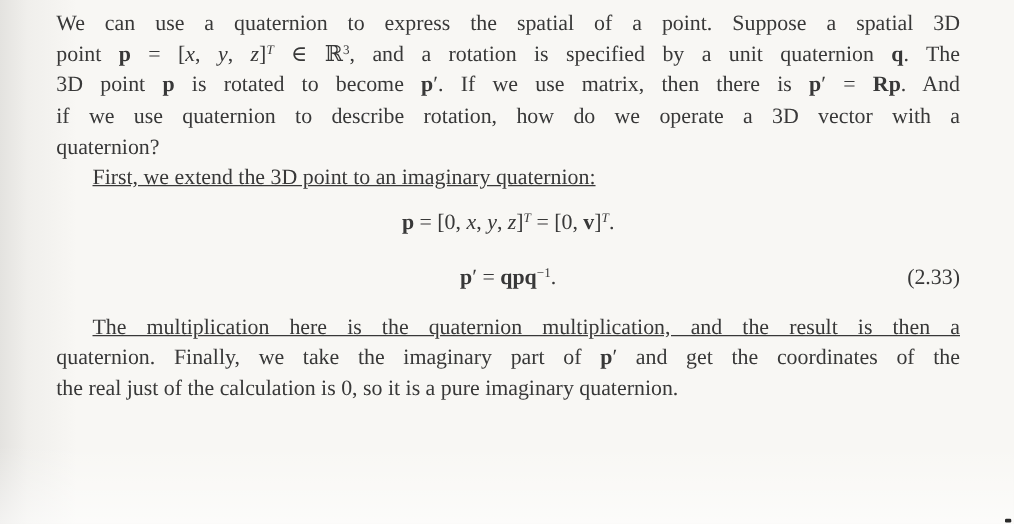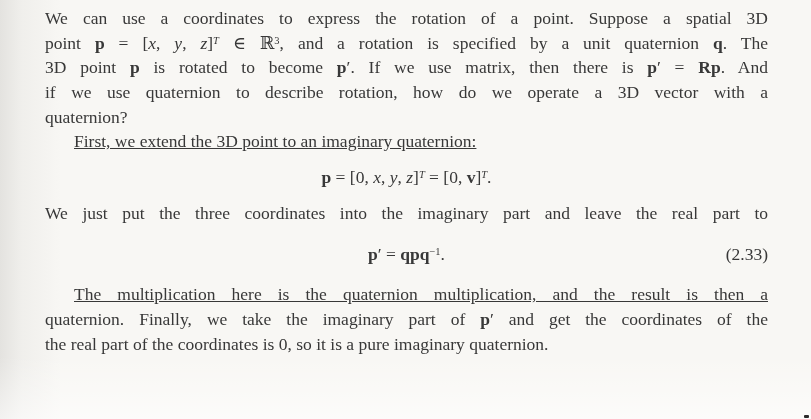--- a/index.html
+++ b/index.html
@@ -62,45 +62,44 @@
   }
 </style>
 </head>
 <body>
 
 <div class="shade"></div>
 
 <div class="page">
 
   <div>
-    <div class="line"><span class="run">We can use a coordinates to express the rotation of a point. Suppose a spatial 3D</span></div>
+    <div class="line"><span class="run">We can use a quaternion to express the spatial of a point. Suppose a spatial 3D</span></div>
     <div class="line"><span class="run">point </span><span class="run b">p</span><span class="run"> = [</span><span class="run i">x</span><span class="run">, </span><span class="run i">y</span><span class="run">, </span><span class="run i">z</span><span class="run">]</span><span class="run sup i">T</span><span class="run"> ∈ ℝ</span><span class="run sup">3</span><span class="run">, and a rotation is specified by a unit quaternion </span><span class="run b">q</span><span class="run">. The</span></div>
     <div class="line"><span class="run">3D point </span><span class="run b">p</span><span class="run"> is rotated to become </span><span class="run b">p</span><span class="run">′. If we use matrix, then there is </span><span class="run b">p</span><span class="run">′ = </span><span class="run b">Rp</span><span class="run">. And</span></div>
     <div class="line"><span class="run">if we use quaternion to describe rotation, how do we operate a 3D vector with a</span></div>
     <div class="line last"><span class="run">quaternion?</span></div>
   </div>
 
   <div>
     <div class="line last indent"><span class="run">First, we extend the 3D point to an imaginary quaternion:</span></div>
   </div>
 
   <div class="eq eq1">
     <span><span class="run b">p</span><span class="run"> = [0, </span><span class="run i">x</span><span class="run">, </span><span class="run i">y</span><span class="run">, </span><span class="run i">z</span><span class="run">]</span><span class="run sup i">T</span><span class="run"> = [0, </span><span class="run b">v</span><span class="run">]</span><span class="run sup i">T</span><span class="run">.</span></span>
   </div>
 
   <div>
-    <div class="line"><span class="run">We just put the three coordinates into the imaginary part and leave the real part to</span></div>
   </div>
 
   <div class="eq eq2">
     <span><span class="run b">p</span><span class="run">′ = </span><span class="run b">qpq</span><span class="run sup">−1</span><span class="run">.</span></span>
     <span class="eqnum">(2.33)</span>
   </div>
 
   <div>
     <div class="line indent"><span class="run">The multiplication here is the quaternion multiplication, and the result is then a</span></div>
     <div class="line"><span class="run">quaternion. Finally, we take the imaginary part of </span><span class="run b">p</span><span class="run">′ and get the coordinates of the</span></div>
-    <div class="line last"><span class="run">the real part of the coordinates is 0, so it is a pure imaginary quaternion.</span></div>
+    <div class="line last"><span class="run">the real just of the calculation is 0, so it is a pure imaginary quaternion.</span></div>
   </div>
 
 </div>
 
 <div class="artifact"></div>
 
 </body></html>

